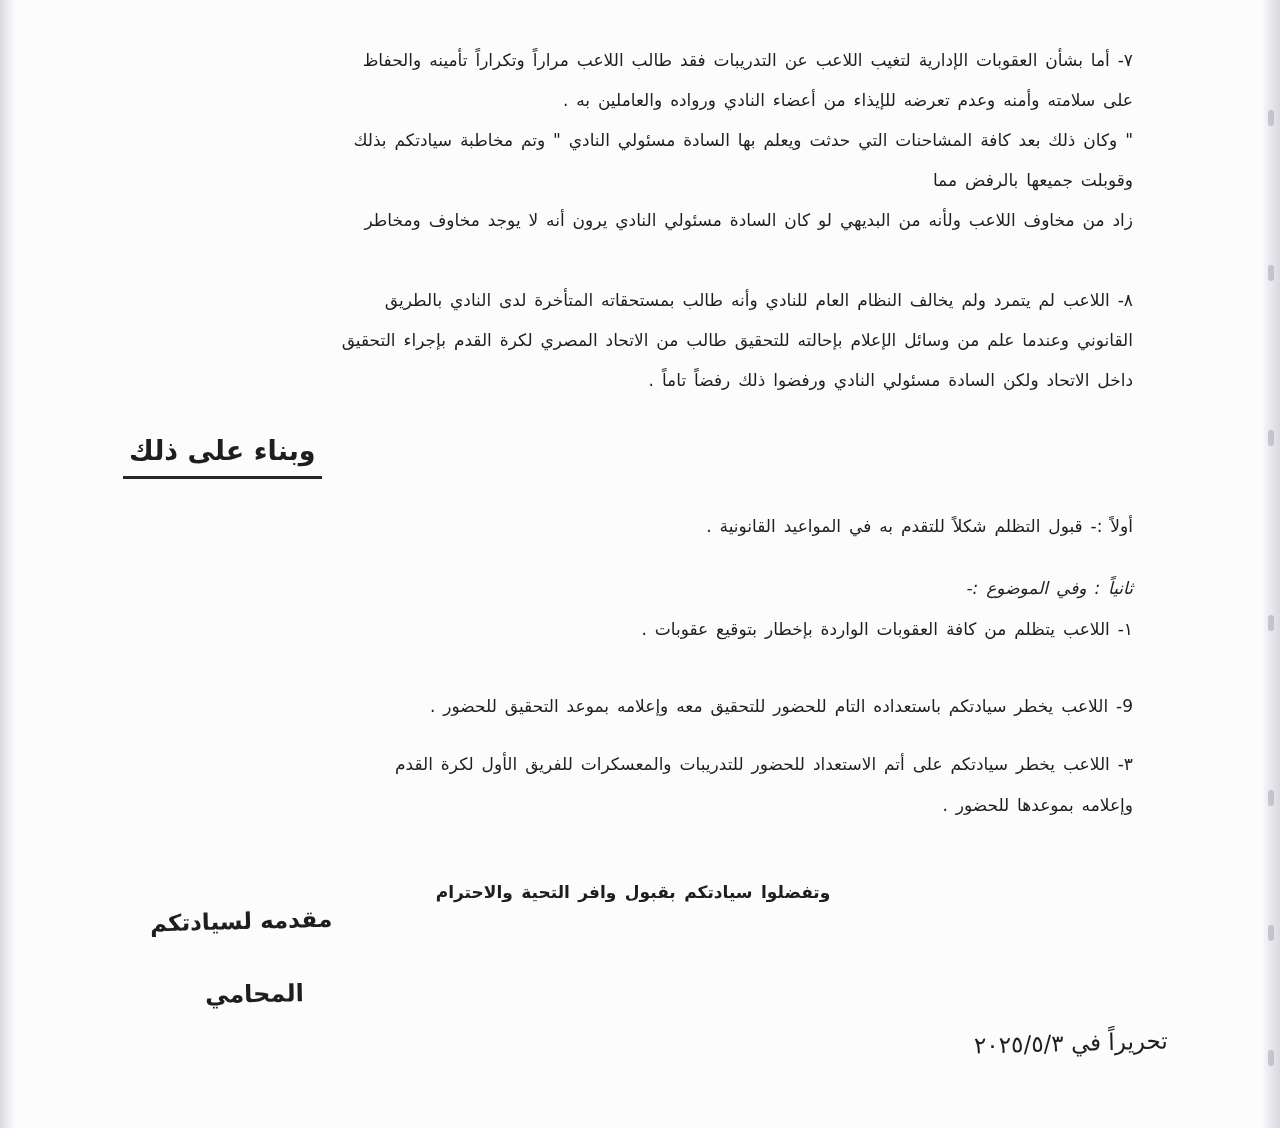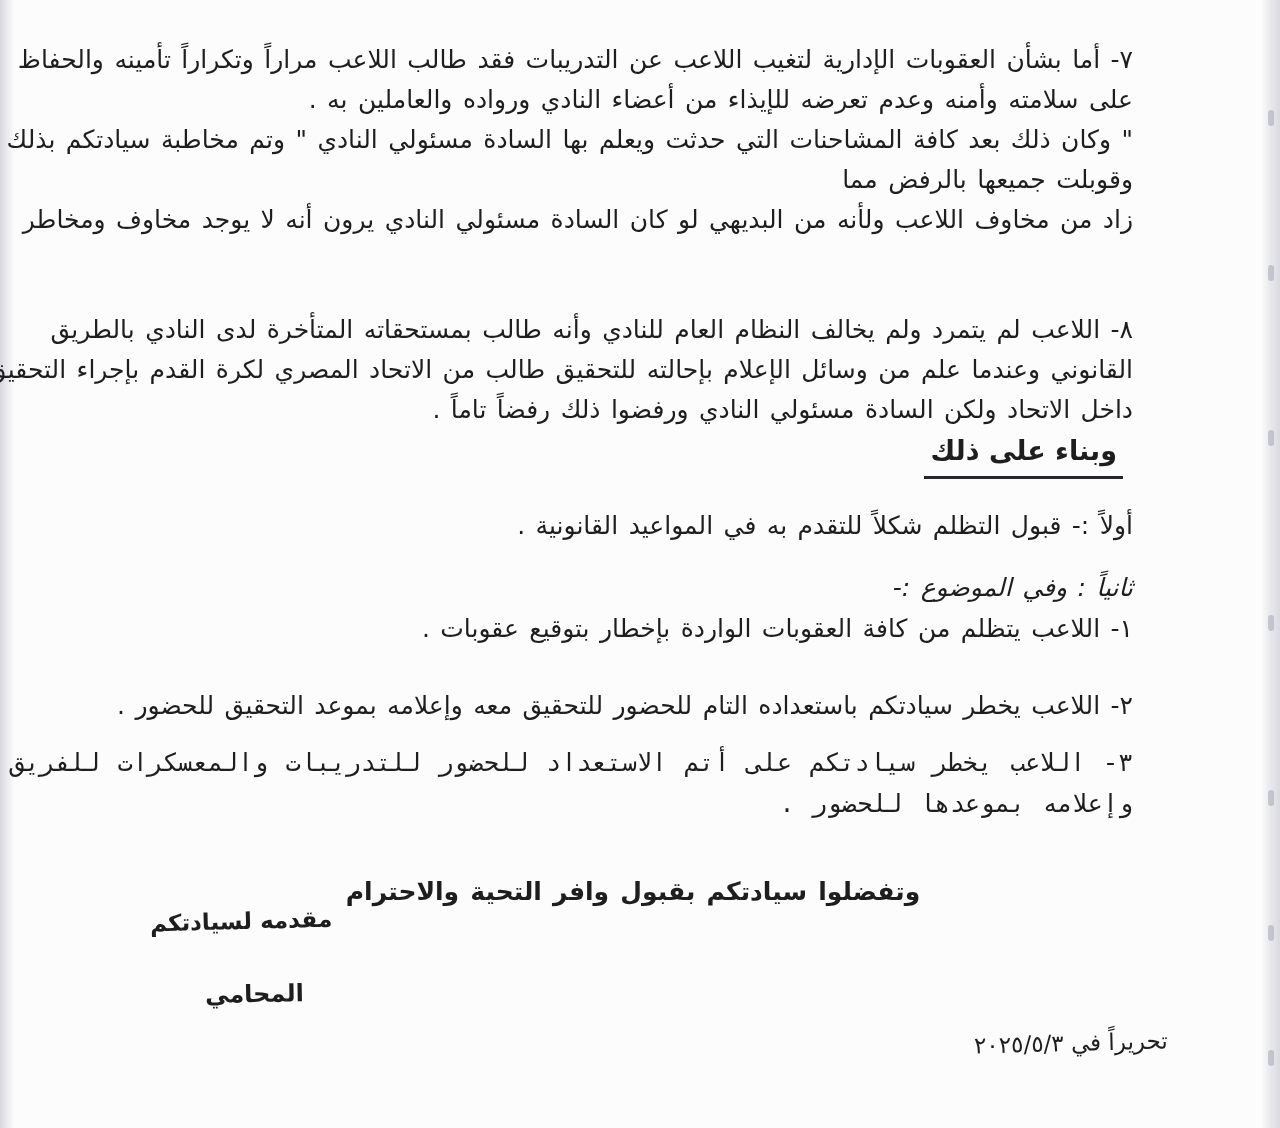--- a/index.html
+++ b/index.html
@@ -25,28 +25,28 @@
   .band-mark {
     position: absolute; width: 6px; height: 16px; right: 6px;
     background: rgba(150, 152, 166, 0.45); border-radius: 3px;
   }
   
   .block { position: absolute; right: 147px; width: 1000px; }
   .line {
     direction: rtl;
     text-align: right;
     white-space: nowrap;
-    font-size: 25px;
+    font-size: 17px;
     line-height: 40px;
     word-spacing: 2.5px;
     letter-spacing: 0.2px;
   }
   .centered { text-align: center; }
   .centered .line { text-align: center; }
-  .heading-wrap { position: absolute; right: 147px; width: 1000px; text-align: right; }
+  .heading-wrap { position: absolute; right: 147px; width: 1000px; text-align: left; }
   .heading {
     display: inline-block;
     direction: rtl;
     font-size: 27px;
     font-weight: bold;
     line-height: 34px;
     padding: 0 6px 8px 6px;
     border-bottom: 3px solid #26262b;
     position: relative;
     left: -10px;
@@ -85,21 +85,21 @@
   </div>
 
   <div class="block" style="top: 40px;">
     <div class="line">٧- أما بشأن العقوبات الإدارية لتغيب اللاعب عن التدريبات فقد طالب اللاعب مراراً وتكراراً تأمينه والحفاظ</div>
     <div class="line">على سلامته وأمنه وعدم تعرضه للإيذاء من أعضاء النادي ورواده والعاملين به .</div>
     <div class="line">" وكان ذلك بعد كافة المشاحنات التي حدثت ويعلم بها السادة مسئولي النادي " وتم مخاطبة سيادتكم بذلك</div>
     <div class="line">وقوبلت جميعها بالرفض مما</div>
     <div class="line">زاد من مخاوف اللاعب ولأنه من البديهي لو كان السادة مسئولي النادي يرون أنه لا يوجد مخاوف ومخاطر</div>
   </div>
 
-  <div class="block" style="top: 310px;">
+  <div class="block" style="top: 280px;">
     <div class="line">٨- اللاعب لم يتمرد ولم يخالف النظام العام للنادي وأنه طالب بمستحقاته المتأخرة لدى النادي بالطريق</div>
     <div class="line">القانوني وعندما علم من وسائل الإعلام بإحالته للتحقيق طالب من الاتحاد المصري لكرة القدم بإجراء التحقيق</div>
     <div class="line">داخل الاتحاد ولكن السادة مسئولي النادي ورفضوا ذلك رفضاً تاماً .</div>
   </div>
 
   <div class="heading-wrap" style="top: 434px;">
     <span class="heading">وبناء على ذلك</span>
   </div>
 
   <div class="block" style="top: 506px;">
@@ -108,24 +108,24 @@
 
   <div class="block" style="top: 568px; font-style: italic;">
     <div class="line">ثانياً : وفي الموضوع :-</div>
   </div>
 
   <div class="block" style="top: 609px;">
     <div class="line">١- اللاعب يتظلم من كافة العقوبات الواردة بإخطار بتوقيع عقوبات .</div>
   </div>
 
   <div class="block" style="top: 686px;">
-    <div class="line">٢- اللاعب يخطر سيادتكم باستعداده التام للحضور للتحقيق معه وإعلامه بموعد التحقيق للحضور .</div>
+    <div class="line">9- اللاعب يخطر سيادتكم باستعداده التام للحضور للتحقيق معه وإعلامه بموعد التحقيق للحضور .</div>
   </div>
 
-  <div class="block" style="top: 744px; font-family: Liberation Mono, monospace;">
+  <div class="block" style="top: 744px;">
     <div class="line" style="line-height: 41px;">٣- اللاعب يخطر سيادتكم على أتم الاستعداد للحضور للتدريبات والمعسكرات للفريق الأول لكرة القدم</div>
     <div class="line" style="line-height: 41px; text-align: right;">وإعلامه بموعدها للحضور .</div>
   </div>
 
   <div class="block centered" style="top: 846px; margin-top: 26px;">
     <div class="line bold">وتفضلوا سيادتكم بقبول وافر التحية والاحترام</div>
   </div>
 
   <div class="signature" style="left: 150px; top: 908px; transform: rotate(-1.5deg);">مقدمه لسيادتكم</div>
 

